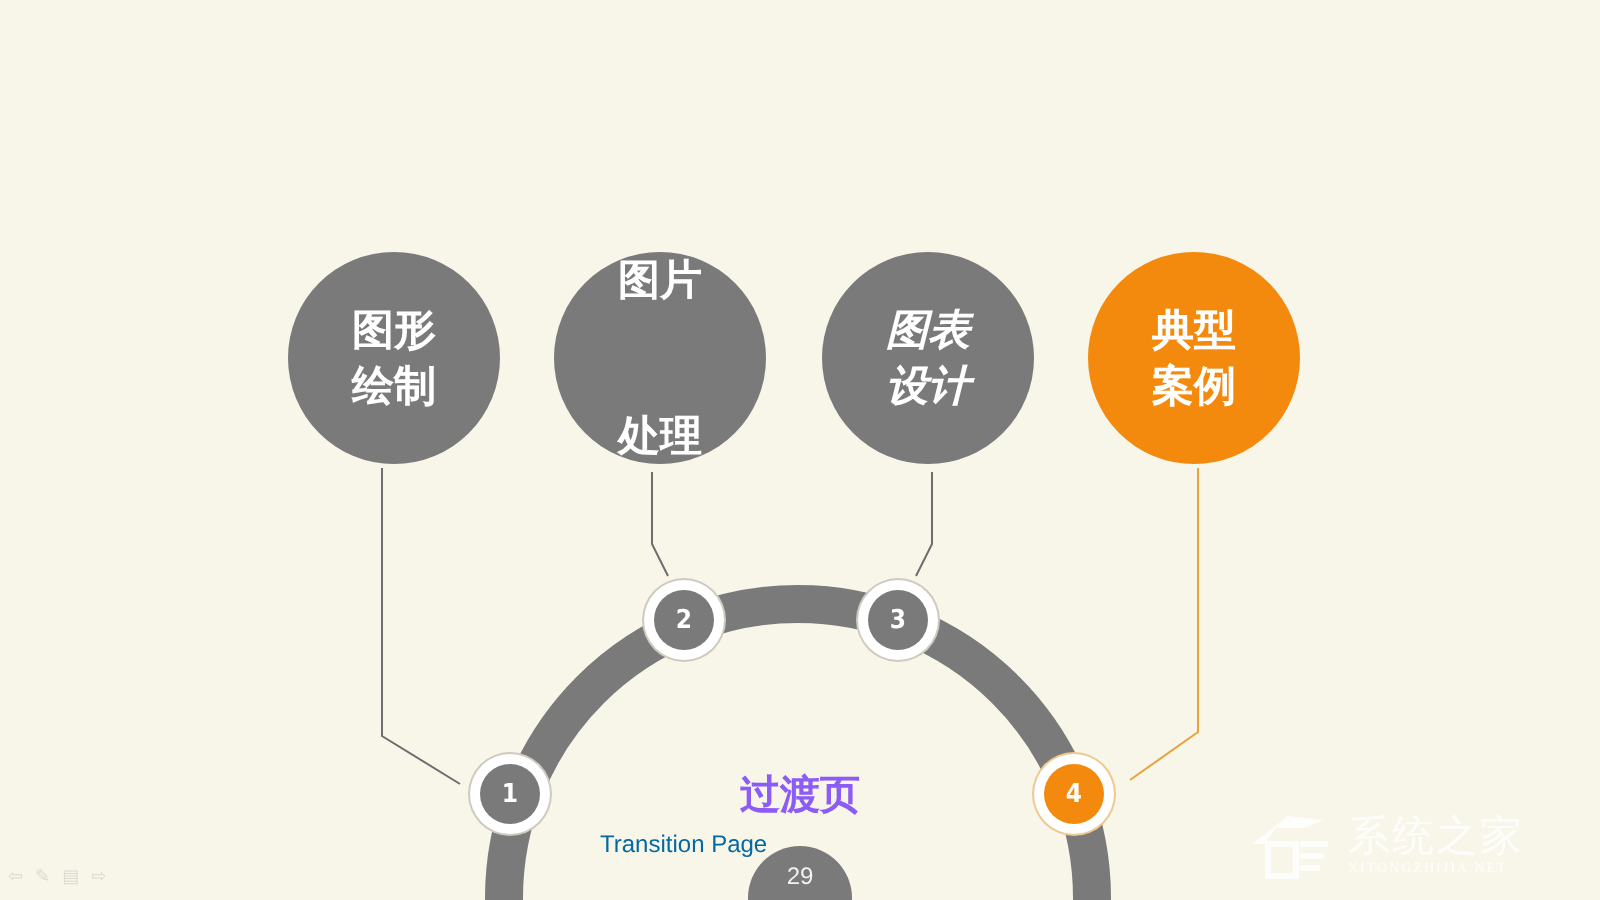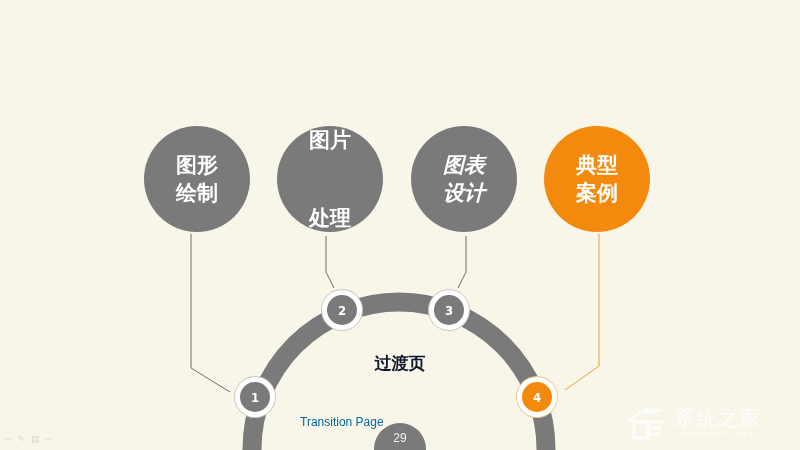--- a/index.html
+++ b/index.html
@@ -6,21 +6,21 @@
   body{width:800px;height:450px;overflow:hidden;background:#f8f5e9;position:relative;font-family:"DejaVu Sans",sans-serif;}
   .stage{position:absolute;left:0;top:0;width:800px;height:450px;}
   .topic{position:absolute;width:106px;height:106px;border-radius:50%;display:flex;align-items:center;justify-content:center;flex-direction:column;color:#fff;font-weight:bold;font-size:21px;line-height:28px;text-align:center;}
   .topic.gray{background:#7a7a7a;}
   .topic.orange{background:#f38a0e;}
   .node{position:absolute;width:40px;height:40px;border-radius:50%;background:#fff;box-shadow:0 0 0 1px #cfcac0;display:flex;align-items:center;justify-content:center;}
   .node .inner{width:30px;height:30px;border-radius:50%;display:flex;align-items:center;justify-content:center;color:#fff;font-weight:bold;font-size:13px;font-family:"DejaVu Sans Condensed","DejaVu Sans",sans-serif;}
   .node.gray .inner{background:#7a7a7a;}
   .node.orange{box-shadow:0 0 0 1px #f0c88e;}
   .node.orange .inner{background:#f38a0e;}
-  .title-cn{position:absolute;left:300px;top:352px;width:200px;text-align:center;font-size:17px;font-weight:bold;color:#0f172a;}
+  .title-cn{position:absolute;left:300px;top:384px;width:200px;text-align:center;font-size:20px;font-weight:bold;color:#8b5cf6;}
   .title-en{position:absolute;left:300px;top:394px;width:200px;text-align:left;font-size:12px;color:#0369a1;font-family:"Liberation Sans",sans-serif;margin-top:21px;}
   .page-num{position:absolute;left:374px;top:423px;width:52px;height:52px;border-radius:50%;background:#7a7a7a;color:#f2f2f2;font-size:12px;text-align:center;line-height:30px;font-family:"Liberation Sans",sans-serif;}
   .watermark{position:absolute;left:622px;top:400px;width:178px;height:44px;opacity:0.85;}
   .watermark .wm-text{position:absolute;left:52px;top:4px;font-size:21px;color:#ffffff;letter-spacing:1px;}
   .watermark .wm-sub{position:absolute;left:52px;top:30px;font-size:7px;color:#ffffff;letter-spacing:1px;font-family:"Liberation Serif",serif;}
   .slide-ctrls{position:absolute;left:4px;top:434px;display:flex;gap:6px;opacity:0.25;}
   .slide-ctrls span{font-size:9px;color:#888;}
 </style>
 </head>
 <body>

